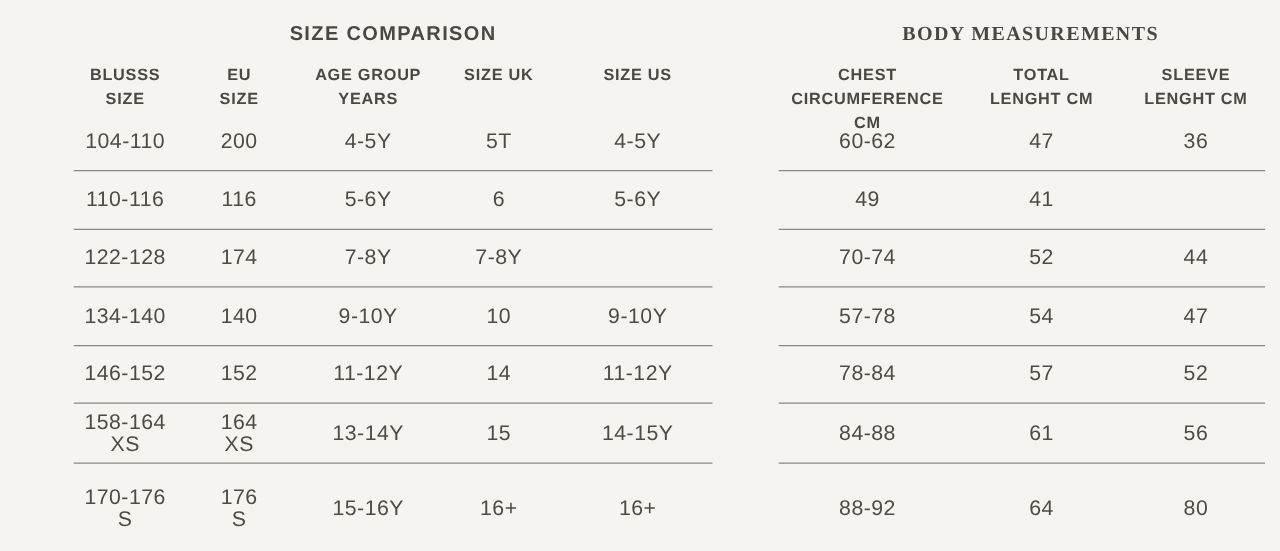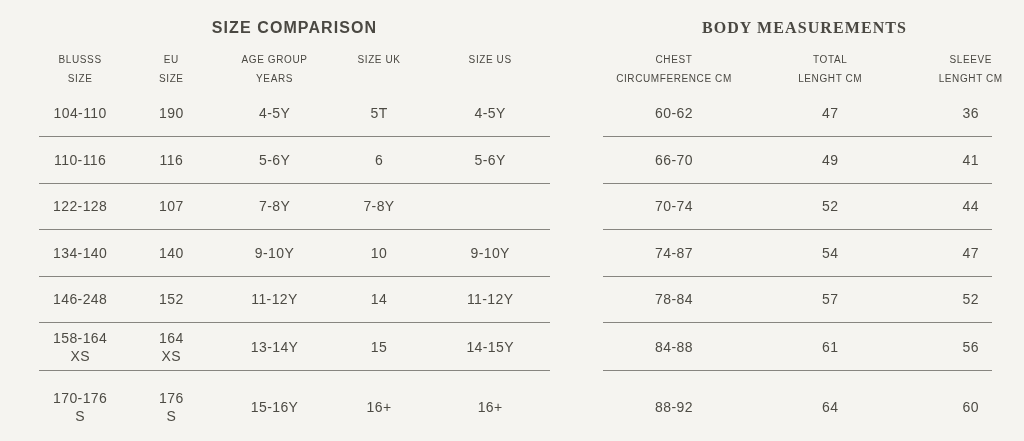--- a/index.html
+++ b/index.html
@@ -3,21 +3,21 @@
 <meta charset="utf-8">
 <style>
   * { margin:0; padding:0; box-sizing:border-box; }
   body {
     width:1024px; height:441px;
     background:#f5f4f0;
     color:#4d4b44;
     font-family:"Liberation Sans","DejaVu Sans",sans-serif;
     overflow:hidden;
   }
-  .page { display:flex; align-items:center; }
+  .page { display:flex; align-items:center;padding-left:20px; }
 
   .tbl { flex:none; }
   .tbl.left  { width:511px; margin-left:39px; }
   .tbl.right { width:389px; margin-left:53px; }
 
   .title {
     margin-top:16px;
     text-align:center;
     font-size:16px; font-weight:600;
     letter-spacing:1.1px; line-height:24px;
@@ -26,44 +26,44 @@
   .tbl.right .title { padding-left:14px;font-family:Liberation Serif, serif; }
 
   .hrow {
     display:grid;
     margin-top:10px;
     height:40.5px;
     align-items:start;
   }
   .hcell {
     text-align:center;
-    font-size:10px; font-weight:400;
+    font-size:13px; font-weight:700;
     letter-spacing:0.6px; line-height:19px;
     white-space:pre-line;
     color:#4a4842;
   }
 
   .row {
     display:grid;
     align-items:center;
     height:46.5px;
     border-bottom:1px solid #878580;
   }
   .row.tall { height:48px; }
   .row.last { height:71px; border-bottom:none; }
 
   .cell {
     text-align:center;
-    font-size:14px; font-weight:400;
+    font-size:17px; font-weight:400;
     letter-spacing:0.4px; line-height:18px;
     white-space:pre-line;
   }
 
   .left  .hrow, .left  .row { grid-template-columns:16.1% 19.6% 20.8% 20.1% 23.4%; }
-  .right .hrow, .right .row { grid-template-columns:36.5% 35.1% 28.4%;gap:17px; }
+  .right .hrow, .right .row { grid-template-columns:36.5% 35.1% 28.4%; }
 </style>
 </head>
 <body>
 
 <div class="page">
 
   <section class="tbl left">
     <h2 class="title">SIZE COMPARISON</h2>
 
     <div class="hrow">
@@ -72,47 +72,47 @@
       <div class="hcell">EU
 SIZE</div>
       <div class="hcell">AGE GROUP
 YEARS</div>
       <div class="hcell">SIZE UK</div>
       <div class="hcell">SIZE US</div>
     </div>
 
     <div class="row">
       <div class="cell">104-110</div>
-      <div class="cell">190</div>
+      <div class="cell">200</div>
       <div class="cell">4-5Y</div>
       <div class="cell">5T</div>
       <div class="cell">4-5Y</div>
     </div>
     <div class="row">
       <div class="cell">110-116</div>
       <div class="cell">116</div>
       <div class="cell">5-6Y</div>
       <div class="cell">6</div>
       <div class="cell">5-6Y</div>
     </div>
     <div class="row">
       <div class="cell">122-128</div>
-      <div class="cell">107</div>
+      <div class="cell">174</div>
       <div class="cell">7-8Y</div>
       <div class="cell">7-8Y</div>
     </div>
     <div class="row">
       <div class="cell">134-140</div>
       <div class="cell">140</div>
       <div class="cell">9-10Y</div>
       <div class="cell">10</div>
       <div class="cell">9-10Y</div>
     </div>
     <div class="row">
-      <div class="cell">146-248</div>
+      <div class="cell">146-152</div>
       <div class="cell">152</div>
       <div class="cell">11-12Y</div>
       <div class="cell">14</div>
       <div class="cell">11-12Y</div>
     </div>
     <div class="row tall">
       <div class="cell">158-164
 XS</div>
       <div class="cell">164
 XS</div>
@@ -142,44 +142,43 @@
       <div class="hcell">SLEEVE
 LENGHT CM</div>
     </div>
 
     <div class="row">
       <div class="cell">60-62</div>
       <div class="cell">47</div>
       <div class="cell">36</div>
     </div>
     <div class="row">
-      <div class="cell">66-70</div>
       <div class="cell">49</div>
       <div class="cell">41</div>
     </div>
     <div class="row">
       <div class="cell">70-74</div>
       <div class="cell">52</div>
       <div class="cell">44</div>
     </div>
     <div class="row">
-      <div class="cell">74-87</div>
+      <div class="cell">57-78</div>
       <div class="cell">54</div>
       <div class="cell">47</div>
     </div>
     <div class="row">
       <div class="cell">78-84</div>
       <div class="cell">57</div>
       <div class="cell">52</div>
     </div>
     <div class="row tall">
       <div class="cell">84-88</div>
       <div class="cell">61</div>
       <div class="cell">56</div>
     </div>
     <div class="row last">
       <div class="cell">88-92</div>
       <div class="cell">64</div>
-      <div class="cell">60</div>
+      <div class="cell">80</div>
     </div>
   </section>
 
 </div>
 
 </body></html>

